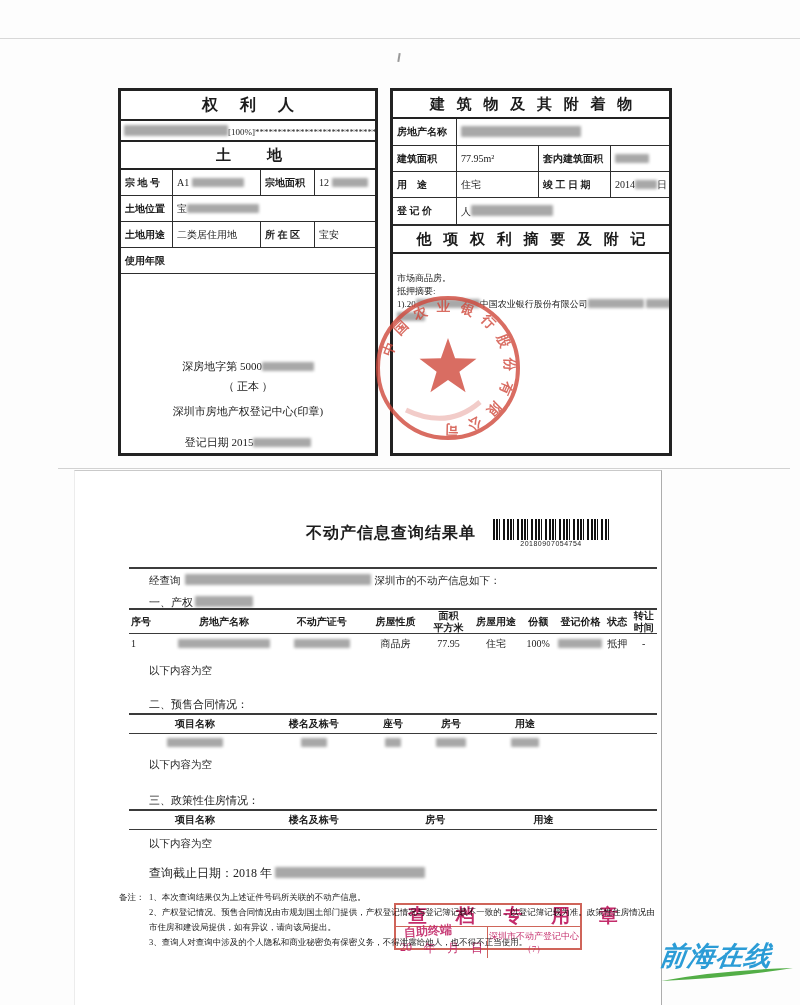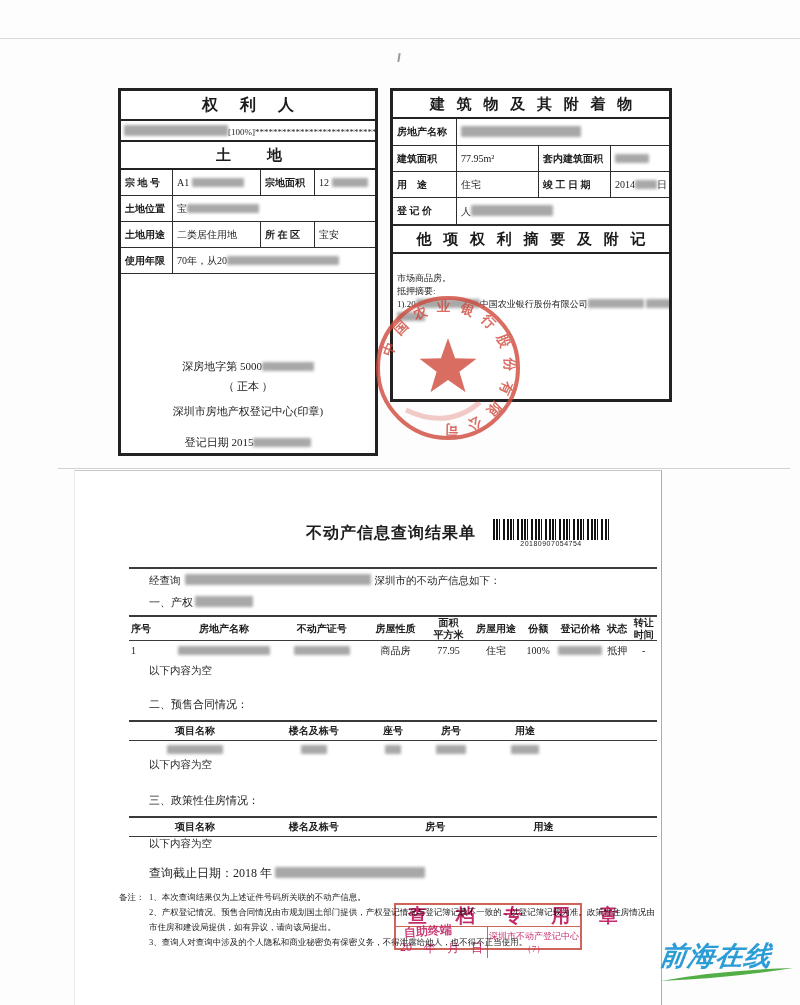--- a/index.html
+++ b/index.html
@@ -7,21 +7,21 @@
   .abs{position:absolute;}
   #screen{position:relative;width:800px;height:1005px;}
 
   
   .rd{display:inline-block;background:#a8a8a8;filter:blur(1.6px);border-radius:1px;height:9px;vertical-align:-1px;}
   .rd.tall{height:11px;}
 
   
   .cert{position:absolute;top:88px;background:#fff;border:3px solid #222;box-sizing:border-box;}
   #cert-left{left:118px;width:260px;height:368px;}
-  #cert-right{left:390px;width:282px;height:314px;}
+  #cert-right{left:390px;width:282px;height:368px;}
   .cert-title{font-weight:700;font-size:16px;text-align:center;letter-spacing:9px;
     border-bottom:2px solid #222;padding:4px 0 3px 9px;}
   .cert-title.sub{font-size:15px;letter-spacing:4px;padding-left:4px;}
   .owner-row{border-bottom:2px solid #222;font-size:9px;padding:4px 2px 3px 3px;white-space:nowrap;overflow:hidden;}
   .grow{display:flex;border-bottom:1px solid #2d2d2d;font-size:10px;line-height:12px;}
   .grow .cell{padding:7px 3px 6px 4px;border-right:1px solid #2d2d2d;box-sizing:border-box;white-space:nowrap;overflow:hidden;}
   .grow .cell:last-child{border-right:none;}
   .grow .lab{font-weight:700;}
   #cert-left .lab{width:52px;}
   #cert-left .v1{width:88px;}
@@ -40,21 +40,21 @@
   
   #sheet{left:74px;top:470px;width:588px;height:535px;background:#fff;
     border-top:1px solid #c9c9c9;border-right:1px solid #adadad;border-left:1px solid #ececec;box-sizing:border-box;}
   .sheet-title{left:196px;top:52px;width:240px;text-align:center;font-size:16px;font-weight:700;letter-spacing:1px;}
   #barcode{left:418px;top:48px;width:116px;text-align:center;}
   #barcode .bars{height:21px;background:repeating-linear-gradient(90deg,#111 0 2px,#fff 2px 3px,#111 3px 5px,#fff 5px 6px,#111 6px 7px,#fff 7px 10px,#111 10px 12px,#fff 12px 14px);}
   #barcode .num{font-size:7px;letter-spacing:.5px;font-family:"Liberation Sans",sans-serif;}
   .ruleA{left:54px;top:96px;width:528px;height:2px;background:#3c3c3c;}
   .bodytext{font-size:10.5px;}
   .heading{font-size:11px;}
-  .tbl{position:absolute;left:54px;width:528px;border-top:2px solid #3a3a3a;box-sizing:border-box;margin-top:7px;}
+  .tbl{position:absolute;left:54px;width:528px;border-top:2px solid #3a3a3a;box-sizing:border-box;}
   .trow{display:flex;align-items:center;}
   .thead{font-weight:700;border-bottom:1px solid #3a3a3a;font-size:10px;min-height:23px;}
   .tdata{font-size:10px;min-height:20px;}
   .tc{text-align:center;box-sizing:border-box;white-space:pre-line;line-height:1.15;}
   .t1 .c1{width:8%;text-align:left;padding-left:2px;}
   .t1 .c2{width:20%;}.t1 .c3{width:17%;}.t1 .c4{width:11%;}.t1 .c5{width:9%;}
   .t1 .c6{width:9%;}.t1 .c7{width:7%;}.t1 .c8{width:9%;}.t1 .c9{width:5%;}.t1 .c10{width:5%;}
   .t2 .c1{width:25%;}.t2 .c2{width:20%;}.t2 .c3{width:10%;}.t2 .c4{width:12%;}.t2 .c5{width:16%;}
   .t3 .c1{width:25%;}.t3 .c2{width:20%;}.t3 .c3{width:26%;}.t3 .c4{width:15%;}
   .notes{font-size:8.5px;line-height:15px;}
@@ -106,21 +106,20 @@
       <div class="cell" style="flex:1;"><span>宝</span><span class="rd" style="width:72px;"></span></div>
     </div>
     <div class="grow">
       <div class="cell lab">土地用途</div>
       <div class="cell v1">二类居住用地</div>
       <div class="cell l2 lab">所 在 区</div>
       <div class="cell v2">宝安</div>
     </div>
     <div class="grow">
       <div class="cell lab">使用年限</div>
-      <div class="cell" style="flex:1;"><span>70年，从20</span><span class="rd" style="width:112px;"></span></div>
     </div>
     <div class="cert-bottom">
       <div style="top:268px;"><span>深房地字第 5000</span><span class="rd" style="width:52px;"></span></div>
       <div style="top:288px;">（ 正本 ）</div>
       <div style="top:313px;">深圳市房地产权登记中心(印章)</div>
       <div style="top:344px;"><span>登记日期  2015</span><span class="rd" style="width:58px;"></span></div>
     </div>
   </div>
 
   <div class="cert" id="cert-right">

